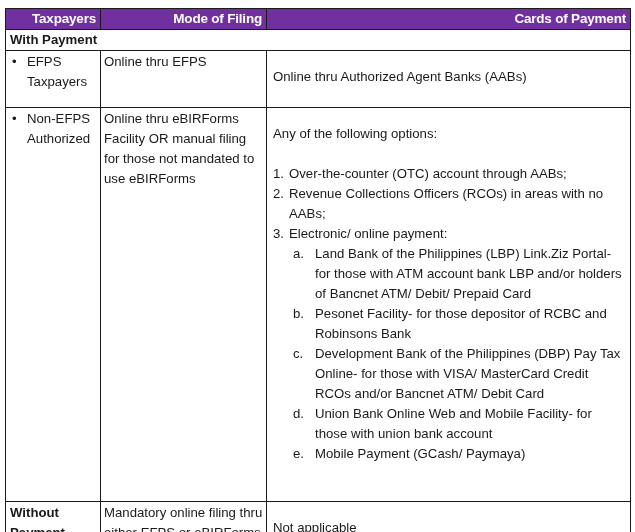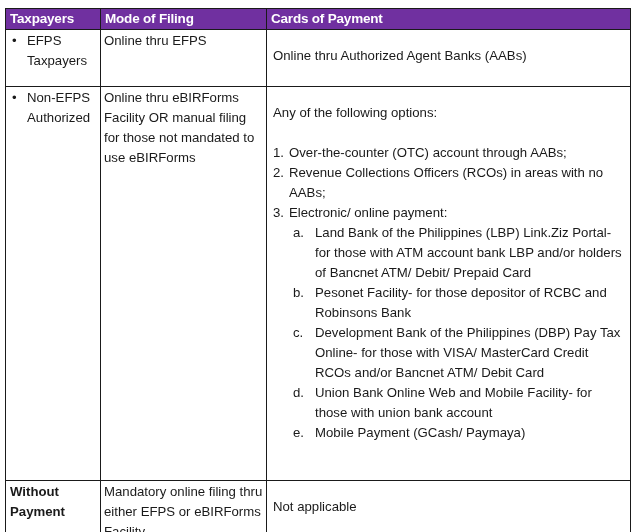--- a/index.html
+++ b/index.html
@@ -1,19 +1,19 @@
 <!DOCTYPE html>
 <html><head>
 <meta charset="utf-8">
 <style>
   html, body { margin: 0; padding: 0; background: #ffffff; }
   body { width: 635px; height: 532px; overflow: hidden; font-family: "Liberation Sans", "DejaVu Sans", sans-serif; color: #1a1a1a; }
   table { position: absolute; left: 5px; top: 8px; width: 626px; border-collapse: collapse; font-size: 13.2px; line-height: 20px; }
   td, th { border: 1.3px solid #1a1a1a; vertical-align: top; padding: 0 3px; }
-  th { background: #7030a0; color: #ffffff; font-weight: bold; height: 19px; padding: 0 4px; text-align: left; font-size: 13.5px; letter-spacing: -0.2px; }
+  th { background: #7030a0; color: #ffffff; font-weight: bold; height: 19px; padding: 0 4px; text-align: right; font-size: 13.5px; letter-spacing: -0.2px; }
   .c1 { width: 86px; }
   .c2 { width: 157px; margin-left: 20px; }
   .section { font-weight: bold; padding: 0 4px; height: 19px; }
   .bullet { display: flex; padding-left: 6px; }
   .bullet .dot { width: 15px; flex: none; }
   .cell-pad { padding-top: 1px; padding-bottom: 2px; }
   .r-efps td { height: 38px; }
   .r-nonefps td { height: 375px; }
   .r-without td { height: 58px; }
   .pay { padding: 16px 6px 2px 6px; }
@@ -31,20 +31,23 @@
 
 <table>
   <thead>
     <tr>
       <th class="c1">Taxpayers</th>
       <th class="c2">Mode of Filing</th>
       <th>Cards of Payment</th>
     </tr>
   </thead>
   <tbody>
+    <tr>
+      <td colspan="3" class="section">With Payment</td>
+    </tr>
 
     <tr class="r-efps">
       <td class="cell-pad" style="padding-left:0;padding-right:2px">
         <div class="bullet">
           <span class="dot">•</span>
           <span>EFPS Taxpayers</span>
         </div>
       </td>
       <td class="cell-pad">Online thru EFPS</td>
       <td class="pay">Online thru Authorized Agent Banks (AABs)</td>

